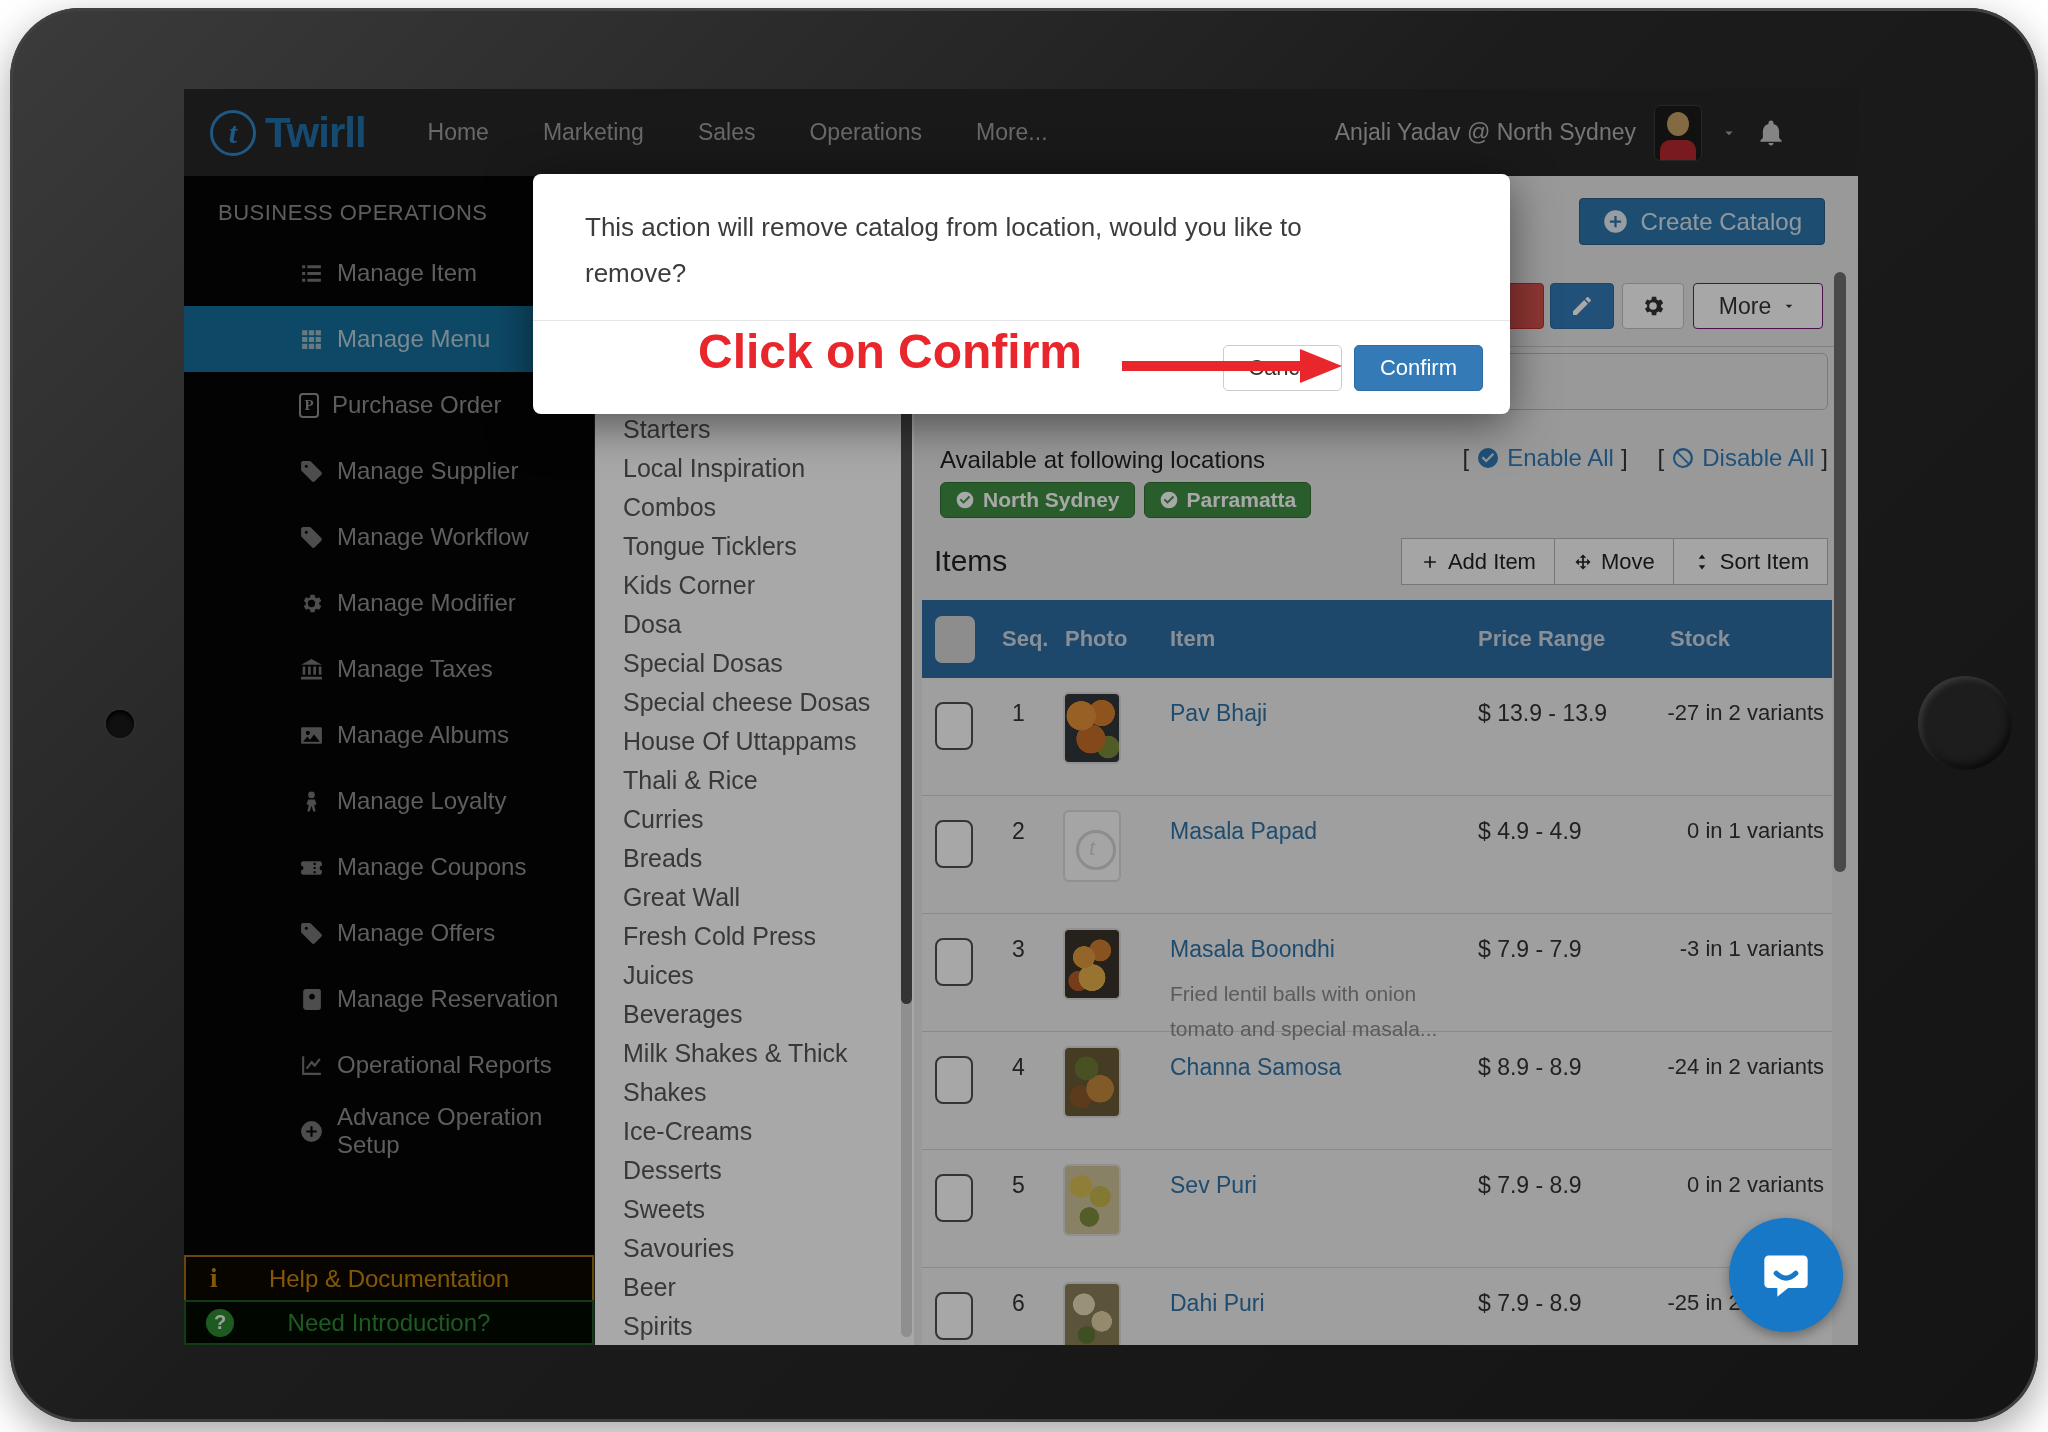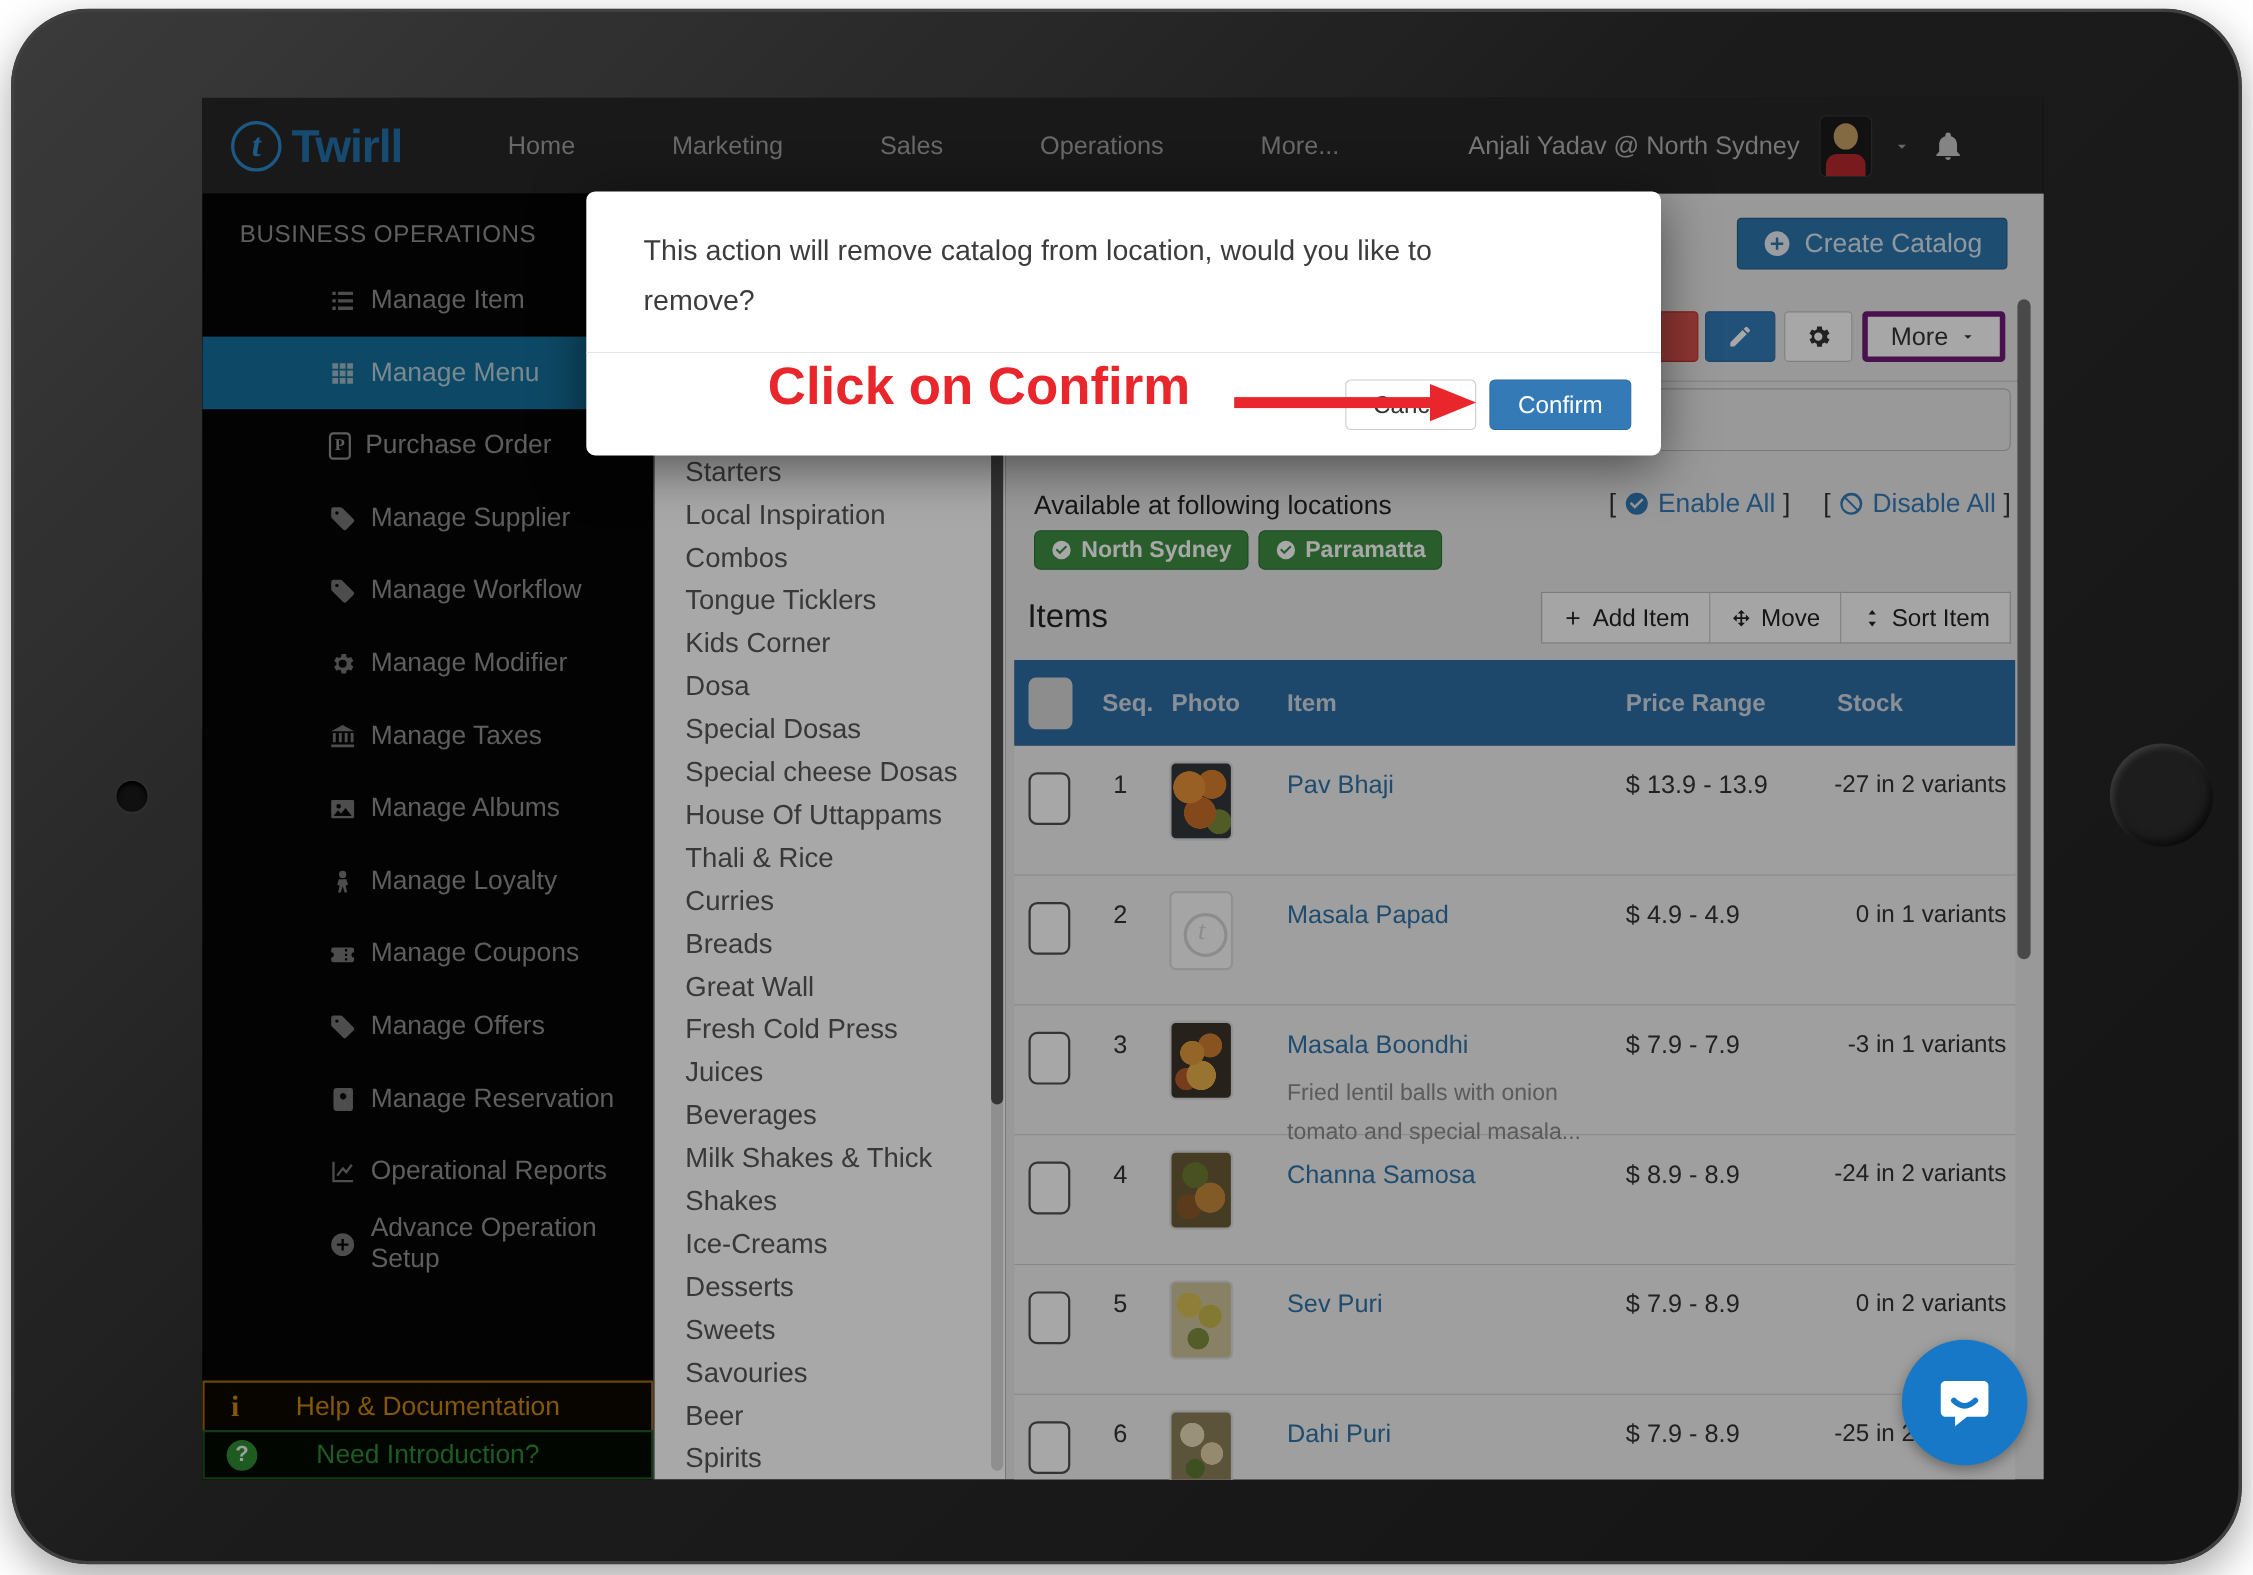--- a/index.html
+++ b/index.html
@@ -19,21 +19,21 @@
   
   .screen{position:absolute;left:184px;top:89px;width:1674px;height:1256px;background:#0c0c0c;overflow:hidden;}
 
   
   .nb{position:absolute;top:0;left:0;right:0;height:87px;background:#262626;display:flex;align-items:center;padding-left:26px;box-sizing:border-box;}
   .logo{display:flex;align-items:center;gap:9px;}
   .logo-circle{width:46px;height:46px;border-radius:50%;border:3px solid #2e86c8;display:flex;align-items:center;justify-content:center;box-sizing:border-box;}
   .logo-t{font-family:"Liberation Serif",serif;font-style:italic;font-weight:bold;font-size:30px;color:#2e86c8;line-height:1;}
   .logo-text{font-size:42px;font-weight:bold;color:#2471ab;letter-spacing:-1px;}
   .nb-links{display:flex;gap:54px;margin-left:62px;}
-  .nb-link{font-size:23px;color:#9f9f9f;margin-left:34px;}
+  .nb-link{font-size:23px;color:#9f9f9f;}
   .nb-right{margin-left:auto;margin-right:72px;display:flex;align-items:center;gap:18px;}
   .nb-user{font-size:23px;color:#b3b3b3;}
   .avatar{width:46px;height:54px;border-radius:6px;background:#1b1b1b;position:relative;overflow:hidden;border:1px solid #3a3a3a;}
   .avatar::before{content:"";position:absolute;left:12px;top:6px;width:22px;height:24px;border-radius:50%;background:#c9a165;}
   .avatar::after{content:"";position:absolute;left:5px;bottom:0;width:36px;height:20px;border-radius:10px 10px 0 0;background:#b8292e;}
   .caret{width:18px;height:18px;color:#9f9f9f;}
   .bell{width:30px;height:30px;color:#c9c9c9;}
 
   
   .sidebar{position:absolute;top:87px;left:0;width:410px;bottom:0;background:#050505;}
@@ -63,21 +63,21 @@
   .btn-create{position:absolute;right:33px;top:22px;height:47px;padding:0 22px;background:#2e76ad;border:1px solid #275f8c;border-radius:4px;color:#dbe7f1;font-size:24px;display:flex;align-items:center;gap:12px;box-sizing:border-box;}
   .btn-create .pc{width:27px;height:27px;color:#e8eef4;}
   .divider{position:absolute;left:0;right:18px;top:170px;height:1px;background:#c6c6c6;}
   .tb-btn{position:absolute;top:107px;height:46px;border-radius:4px;display:flex;align-items:center;justify-content:center;box-sizing:border-box;}
   .btn-trash{left:530px;width:100px;background:#d9534f;border:1px solid #c9302c;color:#fff;}
   .btn-trash svg{width:24px;height:24px;}
   .btn-pencil{left:636px;width:64px;background:#337ab7;border:1px solid #2e6da4;color:#fff;}
   .btn-pencil svg{width:24px;height:24px;}
   .btn-gear{left:708px;width:62px;background:#fdfdfd;border:1px solid #c3c3c3;color:#333;}
   .btn-gear svg{width:26px;height:26px;}
-  .btn-more{left:779px;width:130px;background:#fdfdfd;border:5px solid #701a75;color:#333;font-size:23px;gap:10px;}
+  .btn-more{left:779px;width:130px;background:#fdfdfd;border:1px solid #701a75;color:#333;font-size:23px;gap:10px;}
   .btn-more svg{width:16px;height:16px;}
   .filterbox{position:absolute;left:26px;right:30px;top:177px;height:55px;border:1px solid #b9b9b9;border-radius:6px;}
   .loc-title{position:absolute;left:26px;top:270px;font-size:24px;color:#222;}
   .loc-actions{position:absolute;right:30px;top:268px;display:flex;gap:30px;font-size:24px;}
   .loc-action{display:flex;align-items:center;gap:7px;color:#337ab7;}
   .bracket{color:#333;}
   .loc-action svg{width:24px;height:24px;}
   .badges{position:absolute;left:26px;top:306px;display:flex;gap:9px;}
   .badge{height:36px;padding:0 14px;border-radius:6px;background:#3f8f43;border:1px solid #2f6f33;color:#fff;font-size:21px;font-weight:bold;display:flex;align-items:center;gap:8px;box-sizing:border-box;}
   .badge svg{width:20px;height:20px;}

